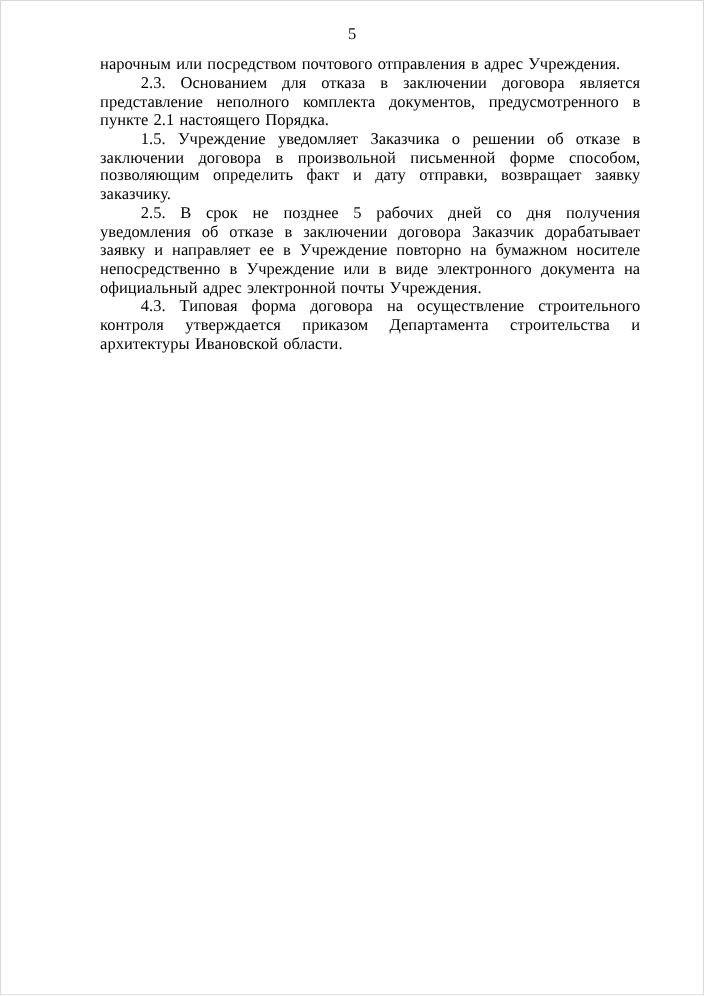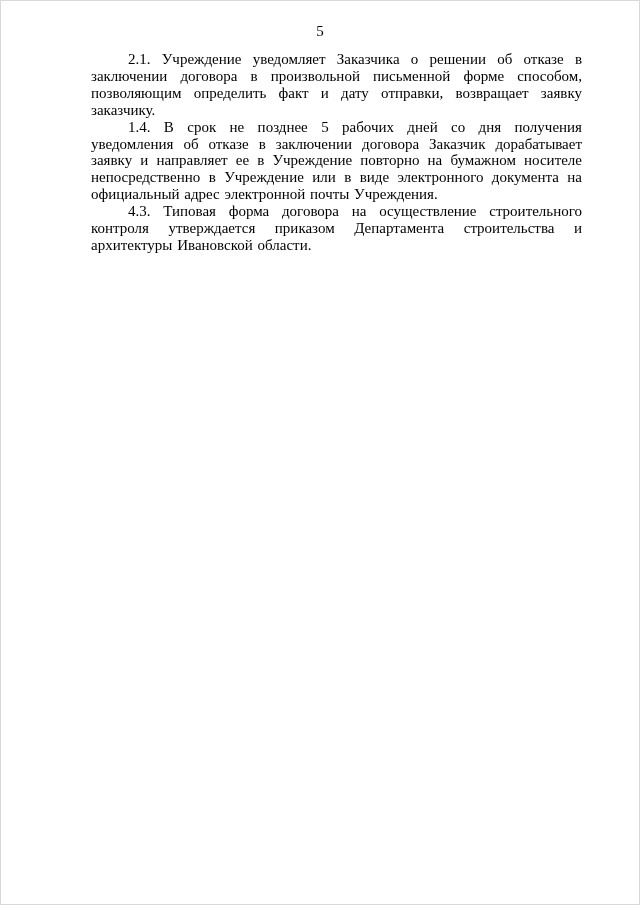--- a/index.html
+++ b/index.html
@@ -46,18 +46,20 @@
     }
   </style>
 </head>
 <body>
 
 <div class="page">
 
   <div class="page-number">5</div>
 
   <div class="body-text">
-    <p class="indent">2.1. Учреждение уведомляет Заказчика о решении об отказе в заключении договора в произвольной письменной форме способом, позволяющим определить факт и дату отправки, возвращает заявку заказчику.</p>
-    <p class="indent">1.4. В срок не позднее 5 рабочих дней со дня получения уведомления об отказе в заключении договора Заказчик дорабатывает заявку и направляет ее в Учреждение повторно на бумажном носителе непосредственно в Учреждение или в виде электронного документа на официальный адрес электронной почты Учреждения.</p>
+    <p>нарочным или посредством почтового отправления в адрес Учреждения.</p>
+    <p class="indent">2.3. Основанием для отказа в заключении договора является представление неполного комплекта документов, предусмотренного в пункте 2.1 настоящего Порядка.</p>
+    <p class="indent">1.5. Учреждение уведомляет Заказчика о решении об отказе в заключении договора в произвольной письменной форме способом, позволяющим определить факт и дату отправки, возвращает заявку заказчику.</p>
+    <p class="indent">2.5. В срок не позднее 5 рабочих дней со дня получения уведомления об отказе в заключении договора Заказчик дорабатывает заявку и направляет ее в Учреждение повторно на бумажном носителе непосредственно в Учреждение или в виде электронного документа на официальный адрес электронной почты Учреждения.</p>
     <p class="indent">4.3. Типовая форма договора на осуществление строительного контроля утверждается приказом Департамента строительства и архитектуры Ивановской области.</p>
   </div>
 
 </div>
 
 </body></html>

